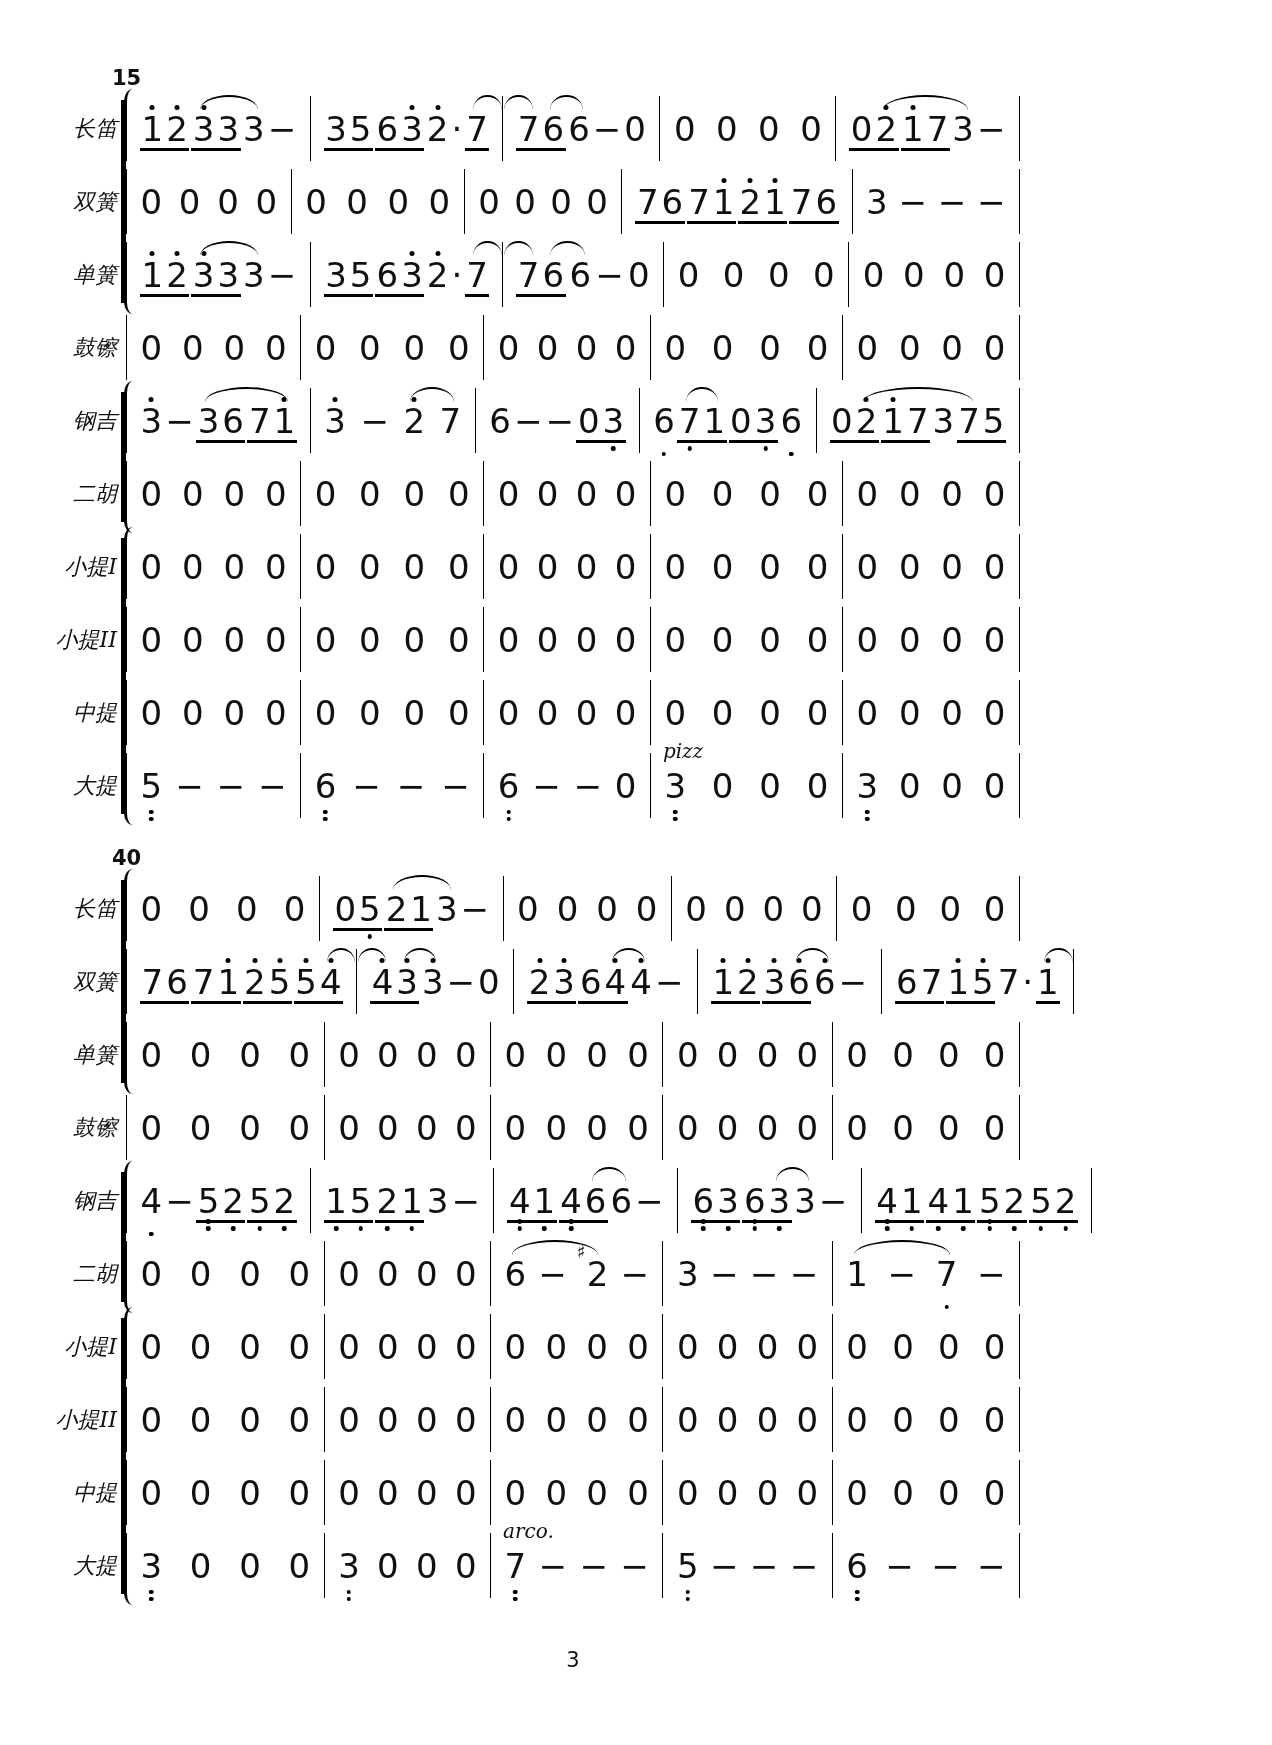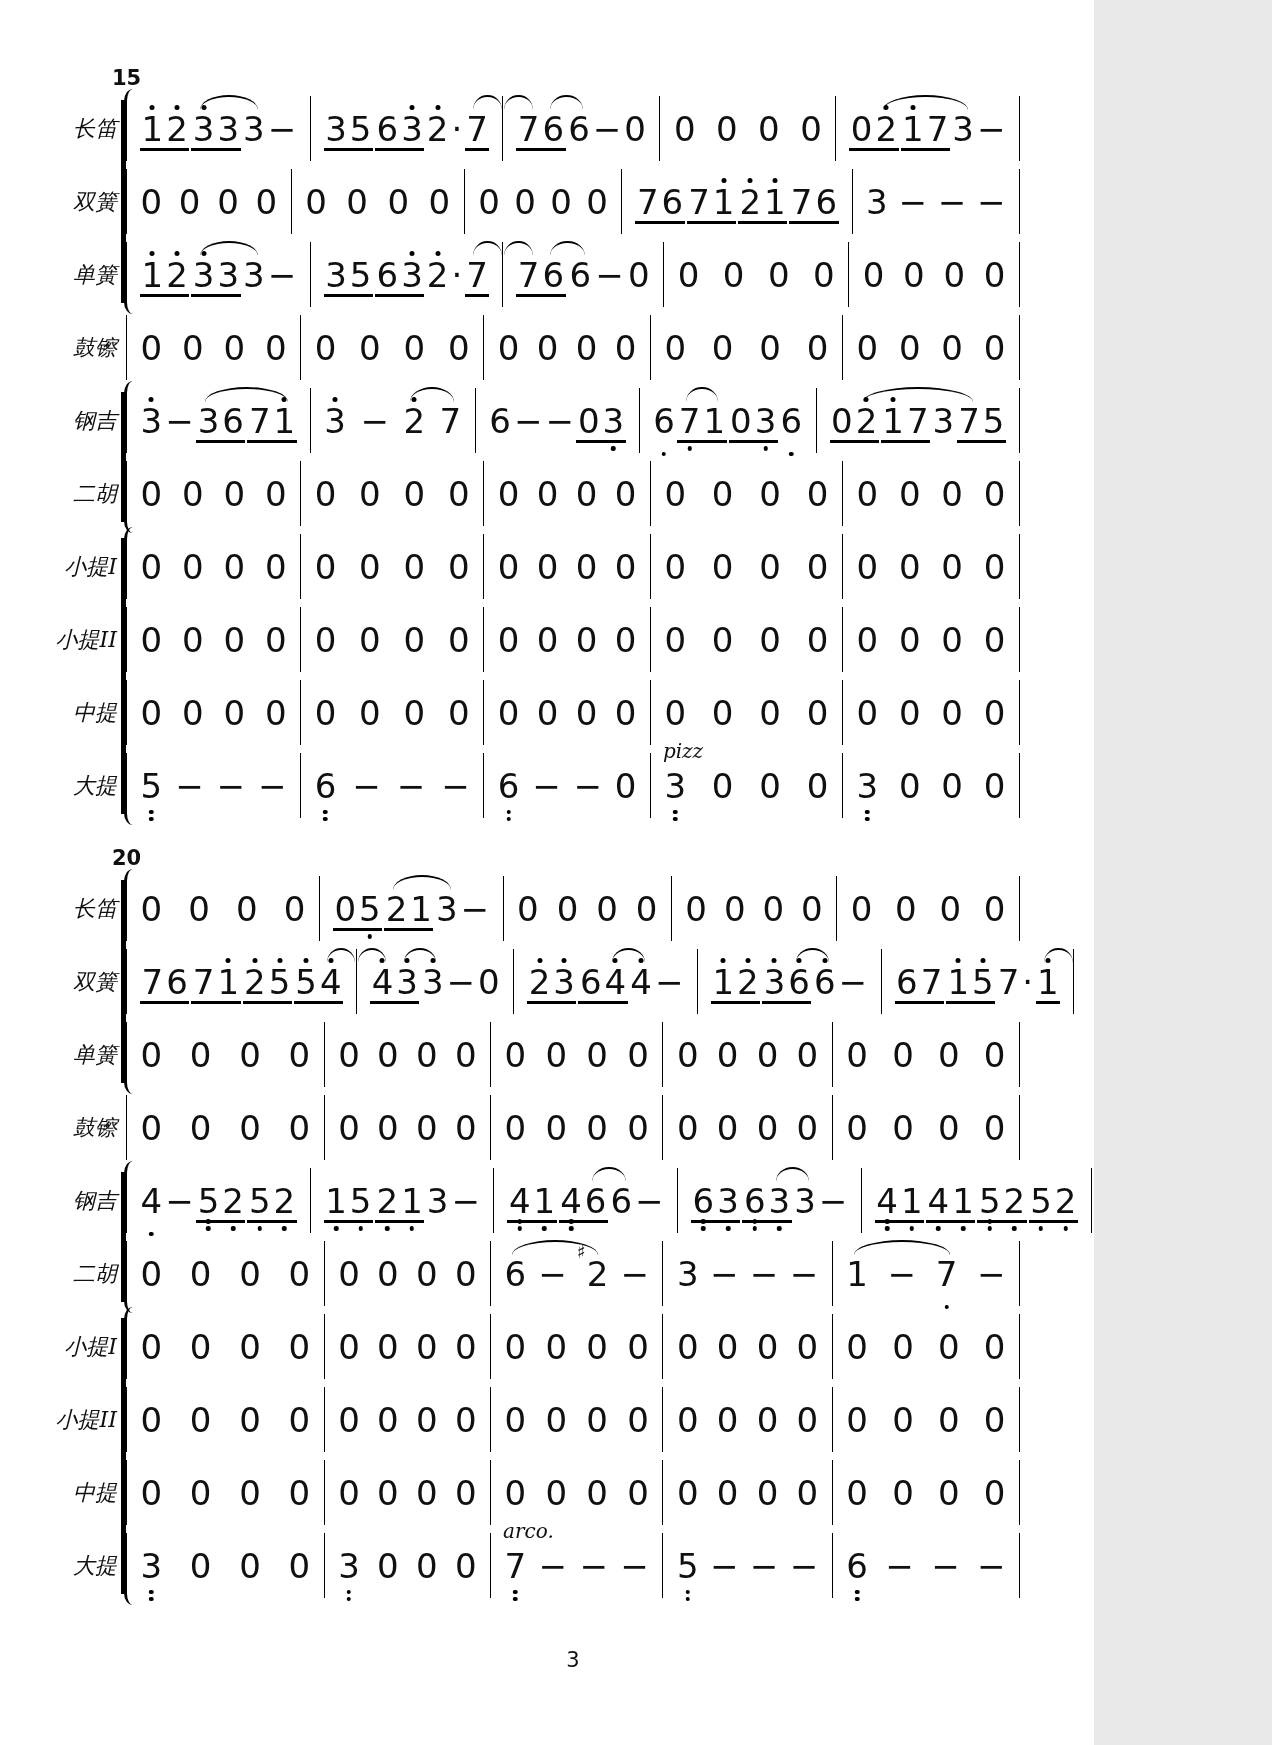--- a/index.html
+++ b/index.html
@@ -1,16 +1,16 @@
 <!DOCTYPE html>
 <html><head>
 <meta charset="utf-8">
 <style>
   html,body{margin:0;padding:0;background:#e9e9e9;}
-  .page{position:relative;width:1094px;height:1745px;background:#fff;overflow:hidden;
+  .page{position:relative;width:1272px;height:1745px;background:#fff;overflow:hidden;
         font-family:"DejaVu Sans",sans-serif;color:#101010;box-sizing:border-box;padding-top:92px;}
   .system{position:relative;width:1026px;}
   .system + .system{margin-top:50px;}
   .mnum{position:absolute;top:-26px;left:112px;font-size:21px;font-weight:bold;
         font-family:"DejaVu Sans",sans-serif;}
   .srow{display:flex;height:73px;align-items:stretch;}
   .label{flex:0 0 126px;display:flex;align-items:center;justify-content:flex-end;
          padding-right:9px;box-sizing:border-box;font-family:"DejaVu Serif","Liberation Serif",serif;
          font-style:italic;font-size:22px;white-space:nowrap;}
   .measures{display:flex;width:894px;}
@@ -995,21 +995,21 @@
                 <span class="d">0</span>
               </span>
             </div>
           </div>
         </div>
         <div class="bracket" style="top: 8px; height: 203px;"></div>
         <div class="bracket" style="top: 300px; height: 130px;"></div>
         <div class="bracket" style="top: 446px; height: 276px;"></div>
       </div>
       <div class="system">
-        <div class="mnum">20</div>
+        <div class="mnum">40</div>
         <div class="srow">
           <div class="label">长笛</div>
           <div class="measures">
             <div class="measure" style="flex-grow: 1.16;">
               <span class="note">
                 <span class="d">0</span>
               </span>
               <span class="note">
                 <span class="d">0</span>
               </span>

